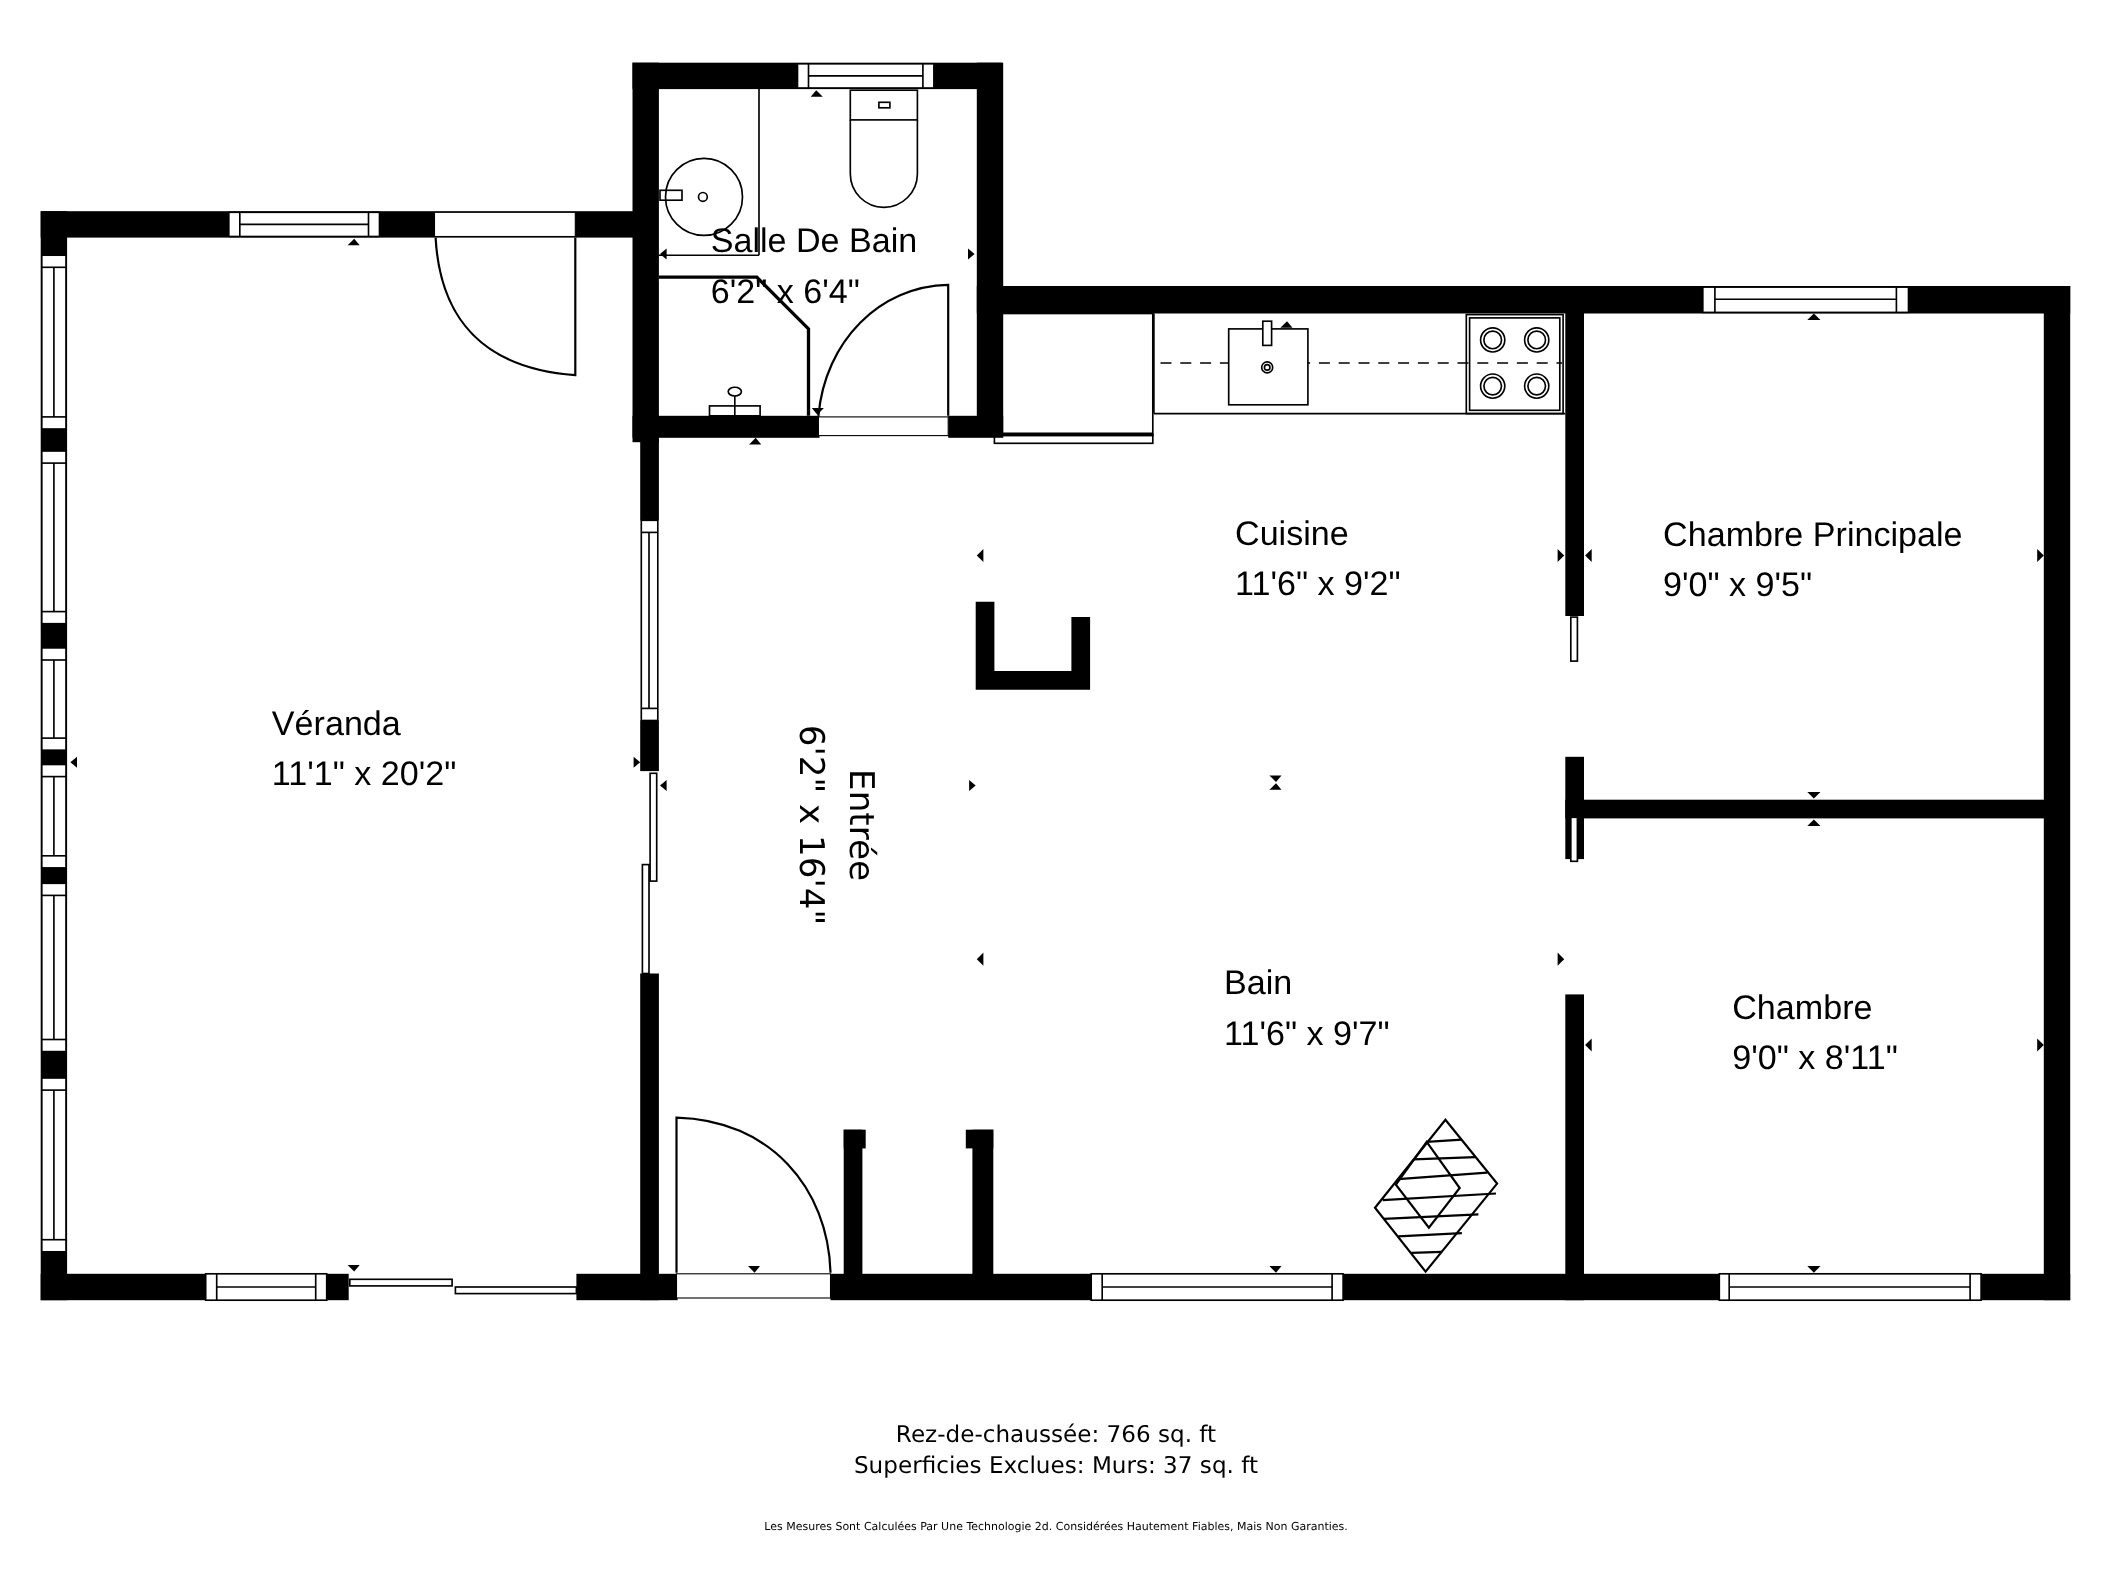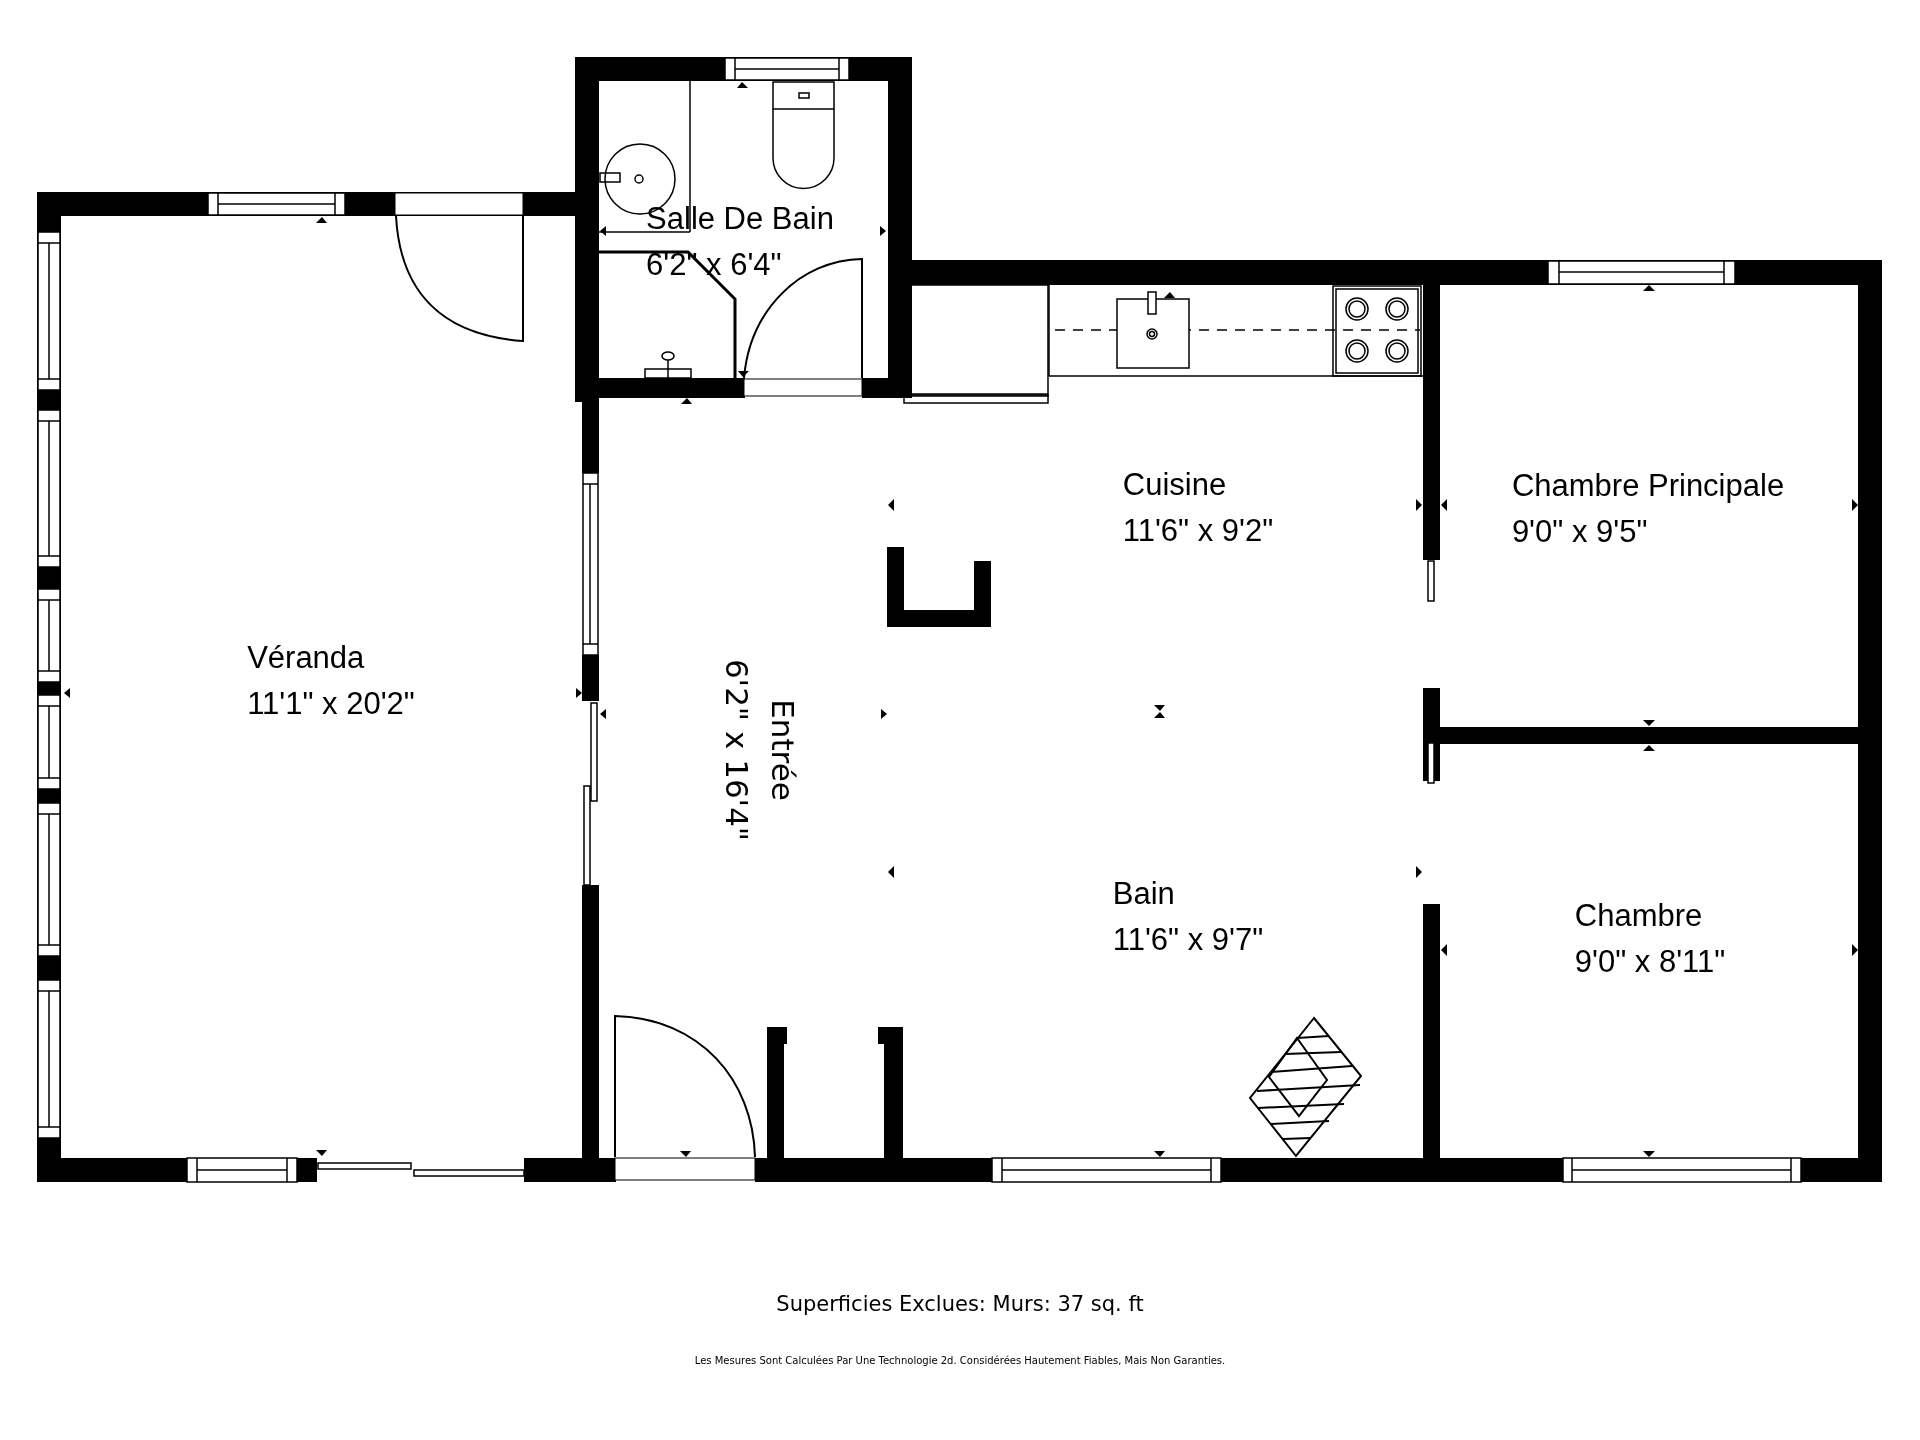--- a/index.html
+++ b/index.html
@@ -291,15 +291,16 @@
 <div class="room-label" style="left:1648px; top:463px;">
   <span>Chambre Principale</span>
   <span>9'0" x 9'5"</span>
 </div>
 <div class="room-label" style="left:1650px; top:893px;">
   <span>Chambre</span>
   <span>9'0" x 8'11"</span>
 </div>
 
 <div class="footer">
+  <div class="line">Rez-de-chaussée: 766 sq. ft</div>
   <div class="line">Superficies Exclues: Murs: 37 sq. ft</div>
   <div class="disclaimer">Les Mesures Sont Calculées Par Une Technologie 2d. Considérées Hautement Fiables, Mais Non Garanties.</div>
 </div>
 
 </body></html>

